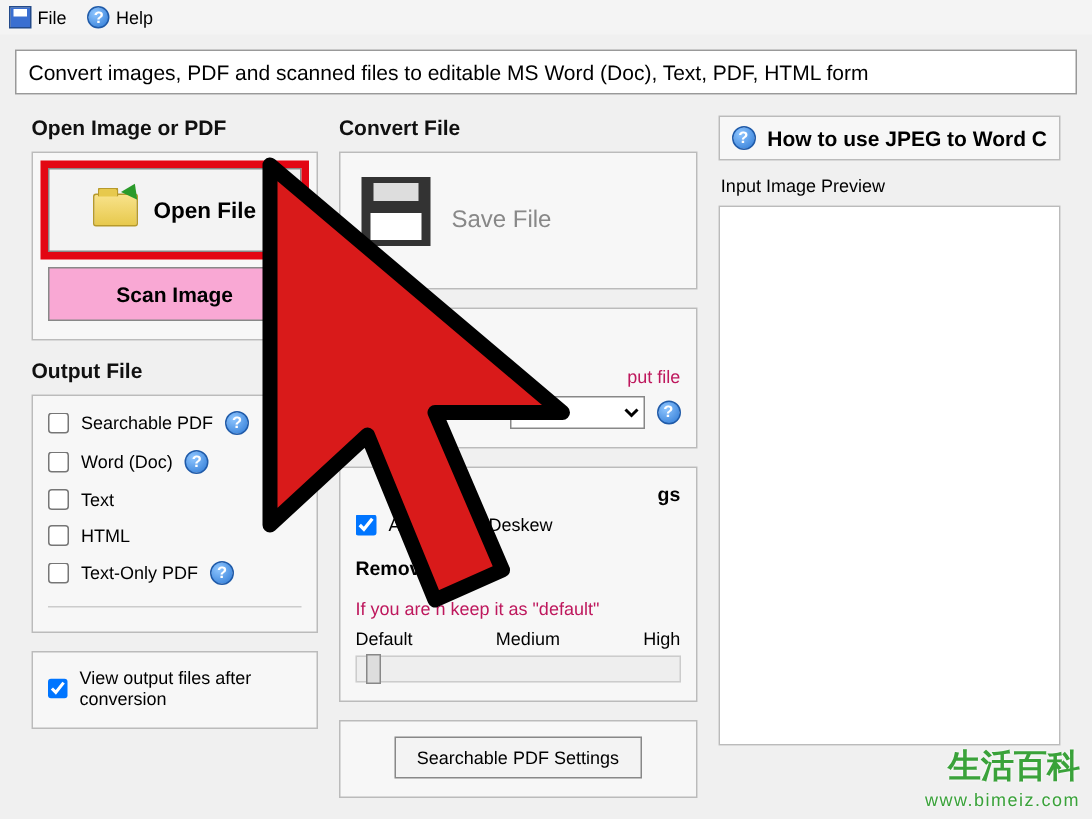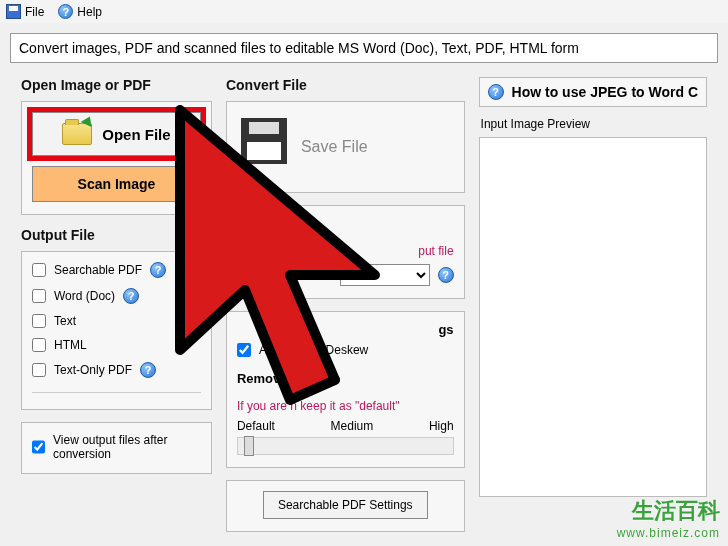--- a/index.html
+++ b/index.html
@@ -51,21 +51,21 @@
 .col-right { flex:1; }
 .group-title { font-weight: bold; font-size: 14px; margin-bottom: 8px; color:#111; }
 .fieldset {
   border: 1px solid #bbb;
   background: #f7f7f7;
   padding: 10px 10px 12px 10px;
   margin-bottom: 12px;
 }
 .open-file-btn {
   display:flex; align-items:center; justify-content:center;
-  width: 100%; height: 44px;
+  width: 100%; height: 56px;
   border: 1px solid #888; background:#f3f3f3;
   font-size: 15px; font-weight: bold; gap:10px;
   cursor:pointer;
 }
 .open-file-btn .folder {
   width: 30px; height: 22px;
   background: linear-gradient(#f8e28a,#e7c94d);
   border:1px solid #b79a2b; border-radius: 2px;
   position:relative;
 }
@@ -78,21 +78,21 @@
   width:0;height:0;border-left:6px solid transparent;border-right:6px solid transparent;border-bottom:9px solid #2a9a2a;
   transform: rotate(25deg);
 }
 .highlight-red {
   outline: 5px solid #e30613;
   outline-offset: 0;
 }
 .lg-btn {
   display:flex; align-items:center; justify-content:center;
   width: 100%; height: 36px;
-  border: 1px solid #888; background:#fdba74;
+  border: 1px solid #888; background:#f9a8d4;
   font-size: 14px; font-weight: bold;
   cursor:pointer; margin-top:10px;
 }
 .checklist { display:flex; flex-direction:column; gap:10px; }
 .chk-row { display:flex; align-items:center; gap:8px; }
 .chk { width:14px; height:14px; }
 .q { width:16px;height:16px;border-radius:50%;background:radial-gradient(circle at 35% 30%,#8fc6ff,#2c78d4);border:1px solid #1f5aa8;display:inline-flex;align-items:center;justify-content:center;color:#fff;font-weight:bold;font-size:11px;}
 
 .save-tile { display:flex; align-items:center; gap:14px; padding: 6px 4px 16px 4px; }
 .floppy {

